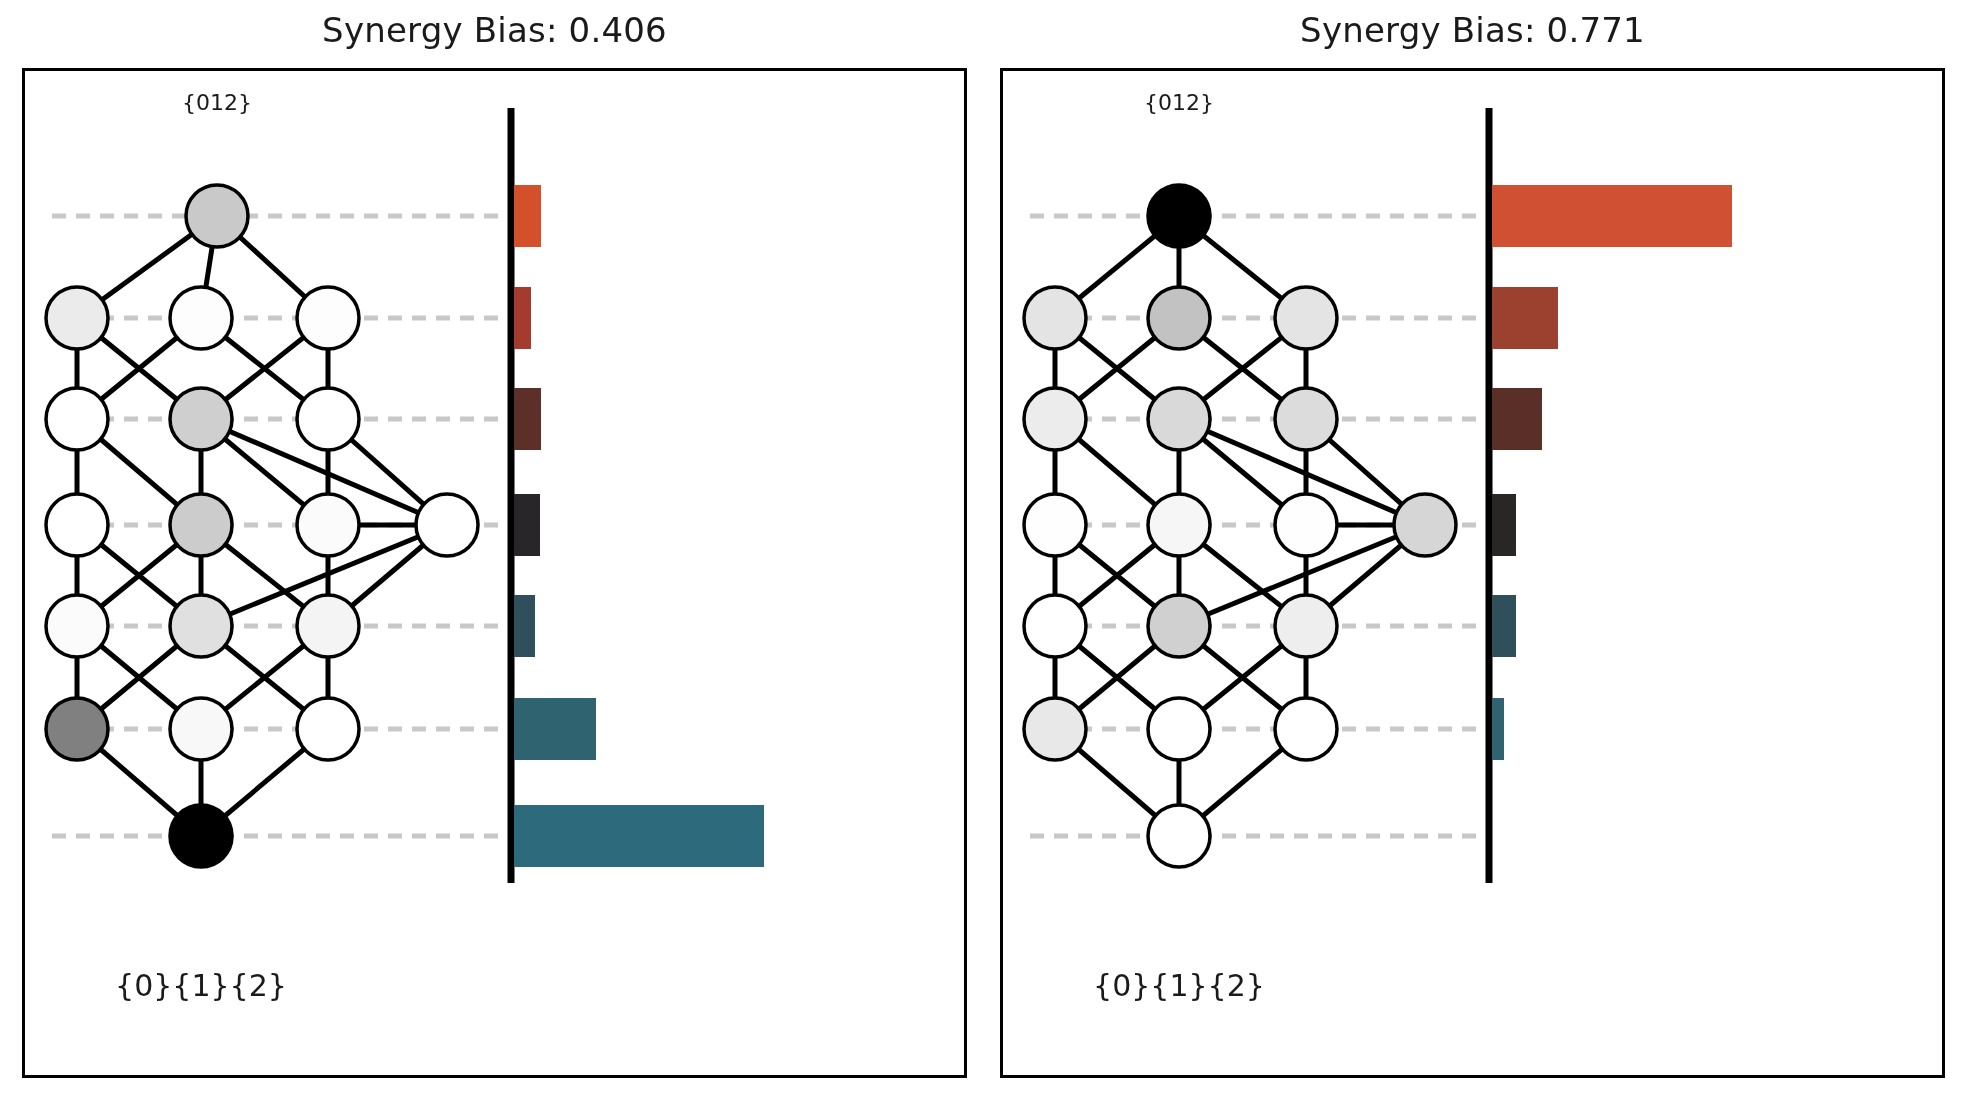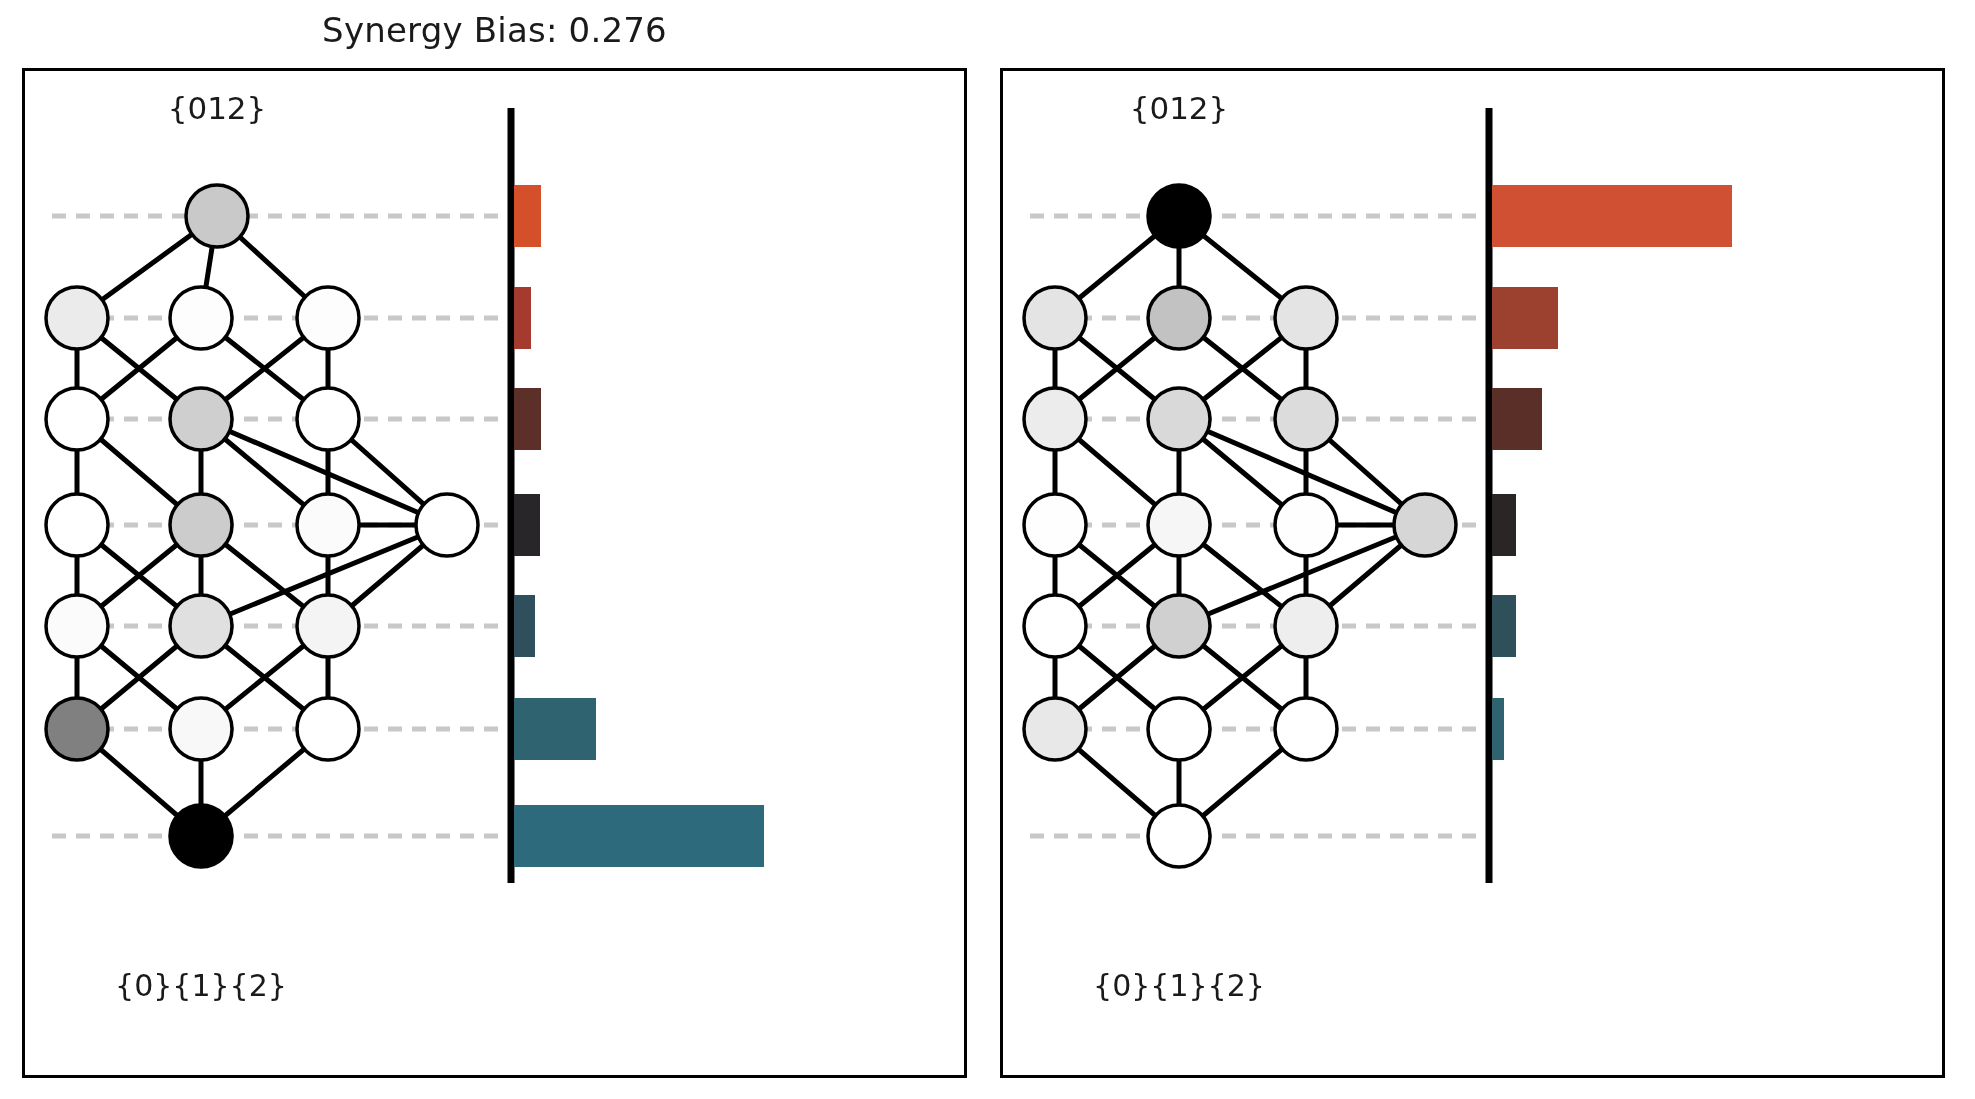--- a/index.html
+++ b/index.html
@@ -6,32 +6,32 @@
   body{width:1975px;height:1099px;font-family:"DejaVu Sans","Liberation Sans",sans-serif;overflow:hidden;}
   .figure{position:relative;width:1975px;height:1099px;background:#ffffff;}
   .panel{position:absolute;top:68px;height:1010px;}
   .panel-left{left:22px;width:945px;}
   .panel-right{left:1000px;width:945px;}
   .panel-title{position:absolute;top:-58px;left:0;width:100%;text-align:center;
       font-size:34px;color:#1a1a1a;letter-spacing:0.2px;font-family:"DejaVu Sans","Liberation Sans",sans-serif;}
   .axes{position:absolute;left:0;top:0;width:100%;height:100%;
       border:3px solid #000000;box-sizing:border-box;background:#ffffff;}
   .lattice-svg{position:absolute;left:0;top:0;width:100%;height:100%;}
-  .toplabel{position:absolute;font-size:31px;color:#1a1a1a;white-space:nowrap;
+  .toplabel{position:absolute;font-size:22px;color:#1a1a1a;white-space:nowrap;
       transform:translateX(-50%);}
   .botlabel{position:absolute;font-size:30px;color:#1a1a1a;white-space:nowrap;
       transform:translateX(-50%);}
 </style>
 </head>
 <body>
 
 <div class="figure">
 
   <div class="panel panel-left">
-    <div class="panel-title">Synergy Bias: 0.276</div>
+    <div class="panel-title">Synergy Bias: 0.406</div>
     <div class="axes"></div>
     <svg class="lattice-svg" id="svg-left" viewBox="0 0 945 1010" preserveAspectRatio="none">
         <line x1="30" y1="148" x2="489" y2="148" stroke="#c8c8c8" stroke-width="5" stroke-dasharray="14 10"></line>
         <line x1="30" y1="250" x2="489" y2="250" stroke="#c8c8c8" stroke-width="5" stroke-dasharray="14 10"></line>
         <line x1="30" y1="351" x2="489" y2="351" stroke="#c8c8c8" stroke-width="5" stroke-dasharray="14 10"></line>
         <line x1="30" y1="457" x2="489" y2="457" stroke="#c8c8c8" stroke-width="5" stroke-dasharray="14 10"></line>
         <line x1="30" y1="558" x2="489" y2="558" stroke="#c8c8c8" stroke-width="5" stroke-dasharray="14 10"></line>
         <line x1="30" y1="661" x2="489" y2="661" stroke="#c8c8c8" stroke-width="5" stroke-dasharray="14 10"></line>
         <line x1="30" y1="768" x2="489" y2="768" stroke="#c8c8c8" stroke-width="5" stroke-dasharray="14 10"></line>
         <line x1="195" y1="148" x2="55" y2="250" stroke="#000000" stroke-width="5" stroke-linecap="round"></line>
@@ -93,20 +93,21 @@
         <rect x="492" y="426" width="26" height="62" fill="#29262a"></rect>
         <rect x="492" y="527" width="21" height="62" fill="#2f4f5c"></rect>
         <rect x="492" y="630" width="82" height="62" fill="#2f6370"></rect>
         <rect x="492" y="737" width="250" height="62" fill="#2d6b7c"></rect>
       </svg>
     <div class="toplabel" id="top-left" style="left: 195px; top: 22px;">{012}</div>
     <div class="botlabel" id="bot-left" style="left: 179px; top: 900px;">{0}{1}{2}</div>
   </div>
 
   <div class="panel panel-right">
+    <div class="panel-title">Synergy Bias: 0.771</div>
     <div class="axes"></div>
     <svg class="lattice-svg" id="svg-right" viewBox="0 0 945 1010" preserveAspectRatio="none">
         <line x1="30" y1="148" x2="489" y2="148" stroke="#c8c8c8" stroke-width="5" stroke-dasharray="14 10"></line>
         <line x1="30" y1="250" x2="489" y2="250" stroke="#c8c8c8" stroke-width="5" stroke-dasharray="14 10"></line>
         <line x1="30" y1="351" x2="489" y2="351" stroke="#c8c8c8" stroke-width="5" stroke-dasharray="14 10"></line>
         <line x1="30" y1="457" x2="489" y2="457" stroke="#c8c8c8" stroke-width="5" stroke-dasharray="14 10"></line>
         <line x1="30" y1="558" x2="489" y2="558" stroke="#c8c8c8" stroke-width="5" stroke-dasharray="14 10"></line>
         <line x1="30" y1="661" x2="489" y2="661" stroke="#c8c8c8" stroke-width="5" stroke-dasharray="14 10"></line>
         <line x1="30" y1="768" x2="489" y2="768" stroke="#c8c8c8" stroke-width="5" stroke-dasharray="14 10"></line>
         <line x1="179" y1="148" x2="55" y2="250" stroke="#000000" stroke-width="5" stroke-linecap="round"></line>

